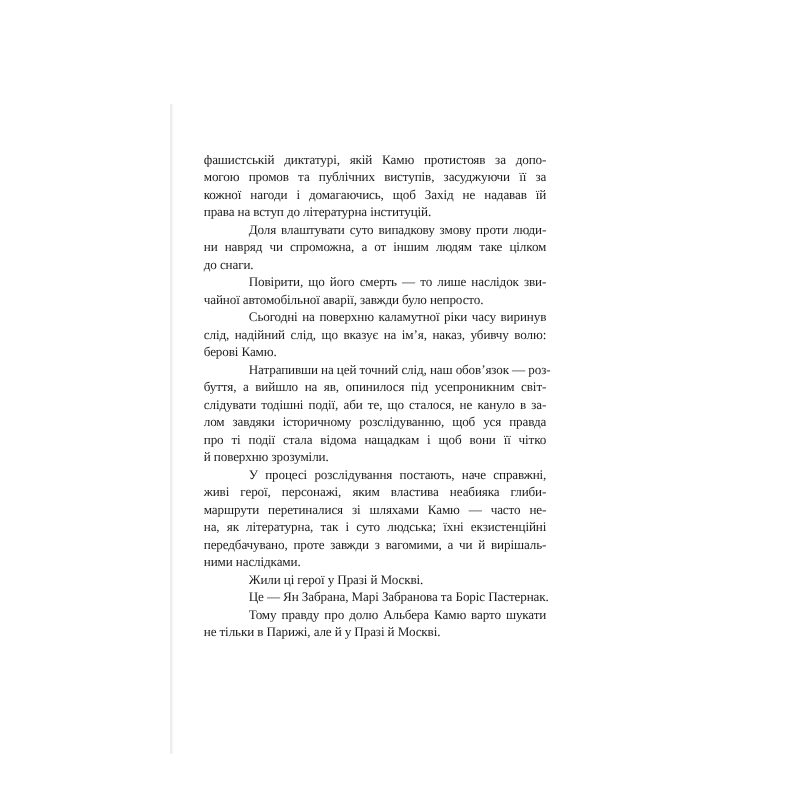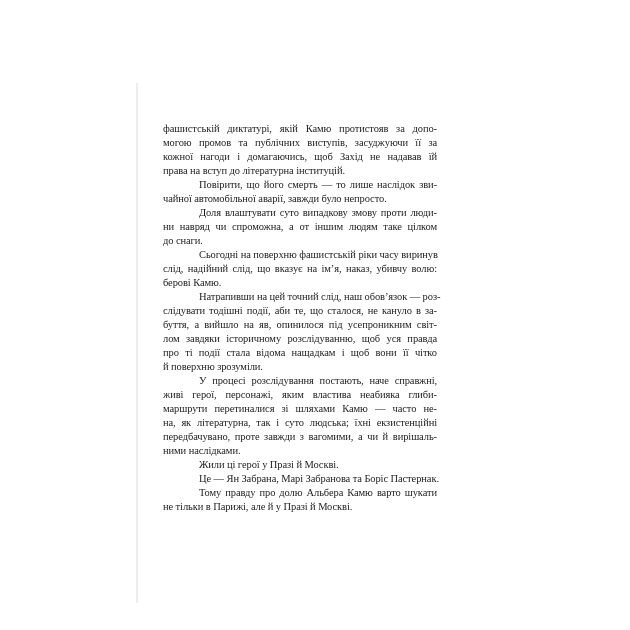--- a/index.html
+++ b/index.html
@@ -60,37 +60,37 @@
 <div class="viewport">
   <div class="page-edge"></div>
   <div class="text-block">
       <div class="paragraph">
         <div class="text-line">фашистській диктатурі, якій Камю протистояв за допо-</div>
         <div class="text-line">могою промов та публічних виступів, засуджуючи її за</div>
         <div class="text-line">кожної нагоди і домагаючись, щоб Захід не надавав їй</div>
         <div class="text-line last-line">права на вступ до літературна інституцій.</div>
       </div>
       <div class="paragraph">
-        <div class="text-line first-indent">Повірити, що його смерть — то лише наслідок зви-</div>
-        <div class="text-line last-line">чайної автомобільної аварії, завжди було непросто.</div>
-      </div>
-      <div class="paragraph">
         <div class="text-line first-indent">Доля влаштувати суто випадкову змову проти люди-</div>
         <div class="text-line">ни навряд чи спроможна, а от іншим людям таке цілком</div>
         <div class="text-line last-line">до снаги.</div>
       </div>
       <div class="paragraph">
-        <div class="text-line first-indent">Сьогодні на поверхню фашистській ріки часу виринув</div>
+        <div class="text-line first-indent">Повірити, що його смерть — то лише наслідок зви-</div>
+        <div class="text-line last-line">чайної автомобільної аварії, завжди було непросто.</div>
+      </div>
+      <div class="paragraph">
+        <div class="text-line first-indent">Сьогодні на поверхню каламутної ріки часу виринув</div>
         <div class="text-line">слід, надійний слід, що вказує на ім’я, наказ, убивчу волю:</div>
         <div class="text-line last-line">берові Камю.</div>
       </div>
       <div class="paragraph">
         <div class="text-line first-indent">Натрапивши на цей точний слід, наш обов’язок — роз-</div>
+        <div class="text-line">буття, а вийшло на яв, опинилося під усепроникним світ-</div>
         <div class="text-line">слідувати тодішні події, аби те, що сталося, не кануло в за-</div>
-        <div class="text-line">буття, а вийшло на яв, опинилося під усепроникним світ-</div>
         <div class="text-line">лом завдяки історичному розслідуванню, щоб уся правда</div>
         <div class="text-line">про ті події стала відома нащадкам і щоб вони її чітко</div>
         <div class="text-line last-line">й поверхню зрозуміли.</div>
       </div>
       <div class="paragraph">
         <div class="text-line first-indent">У процесі розслідування постають, наче справжні,</div>
         <div class="text-line">живі герої, персонажі, яким властива неабияка глиби-</div>
         <div class="text-line">маршрути перетиналися зі шляхами Камю — часто не-</div>
         <div class="text-line">на, як літературна, так і суто людська; їхні екзистенційні</div>
         <div class="text-line">передбачувано, проте завжди з вагомими, а чи й вирішаль-</div>

